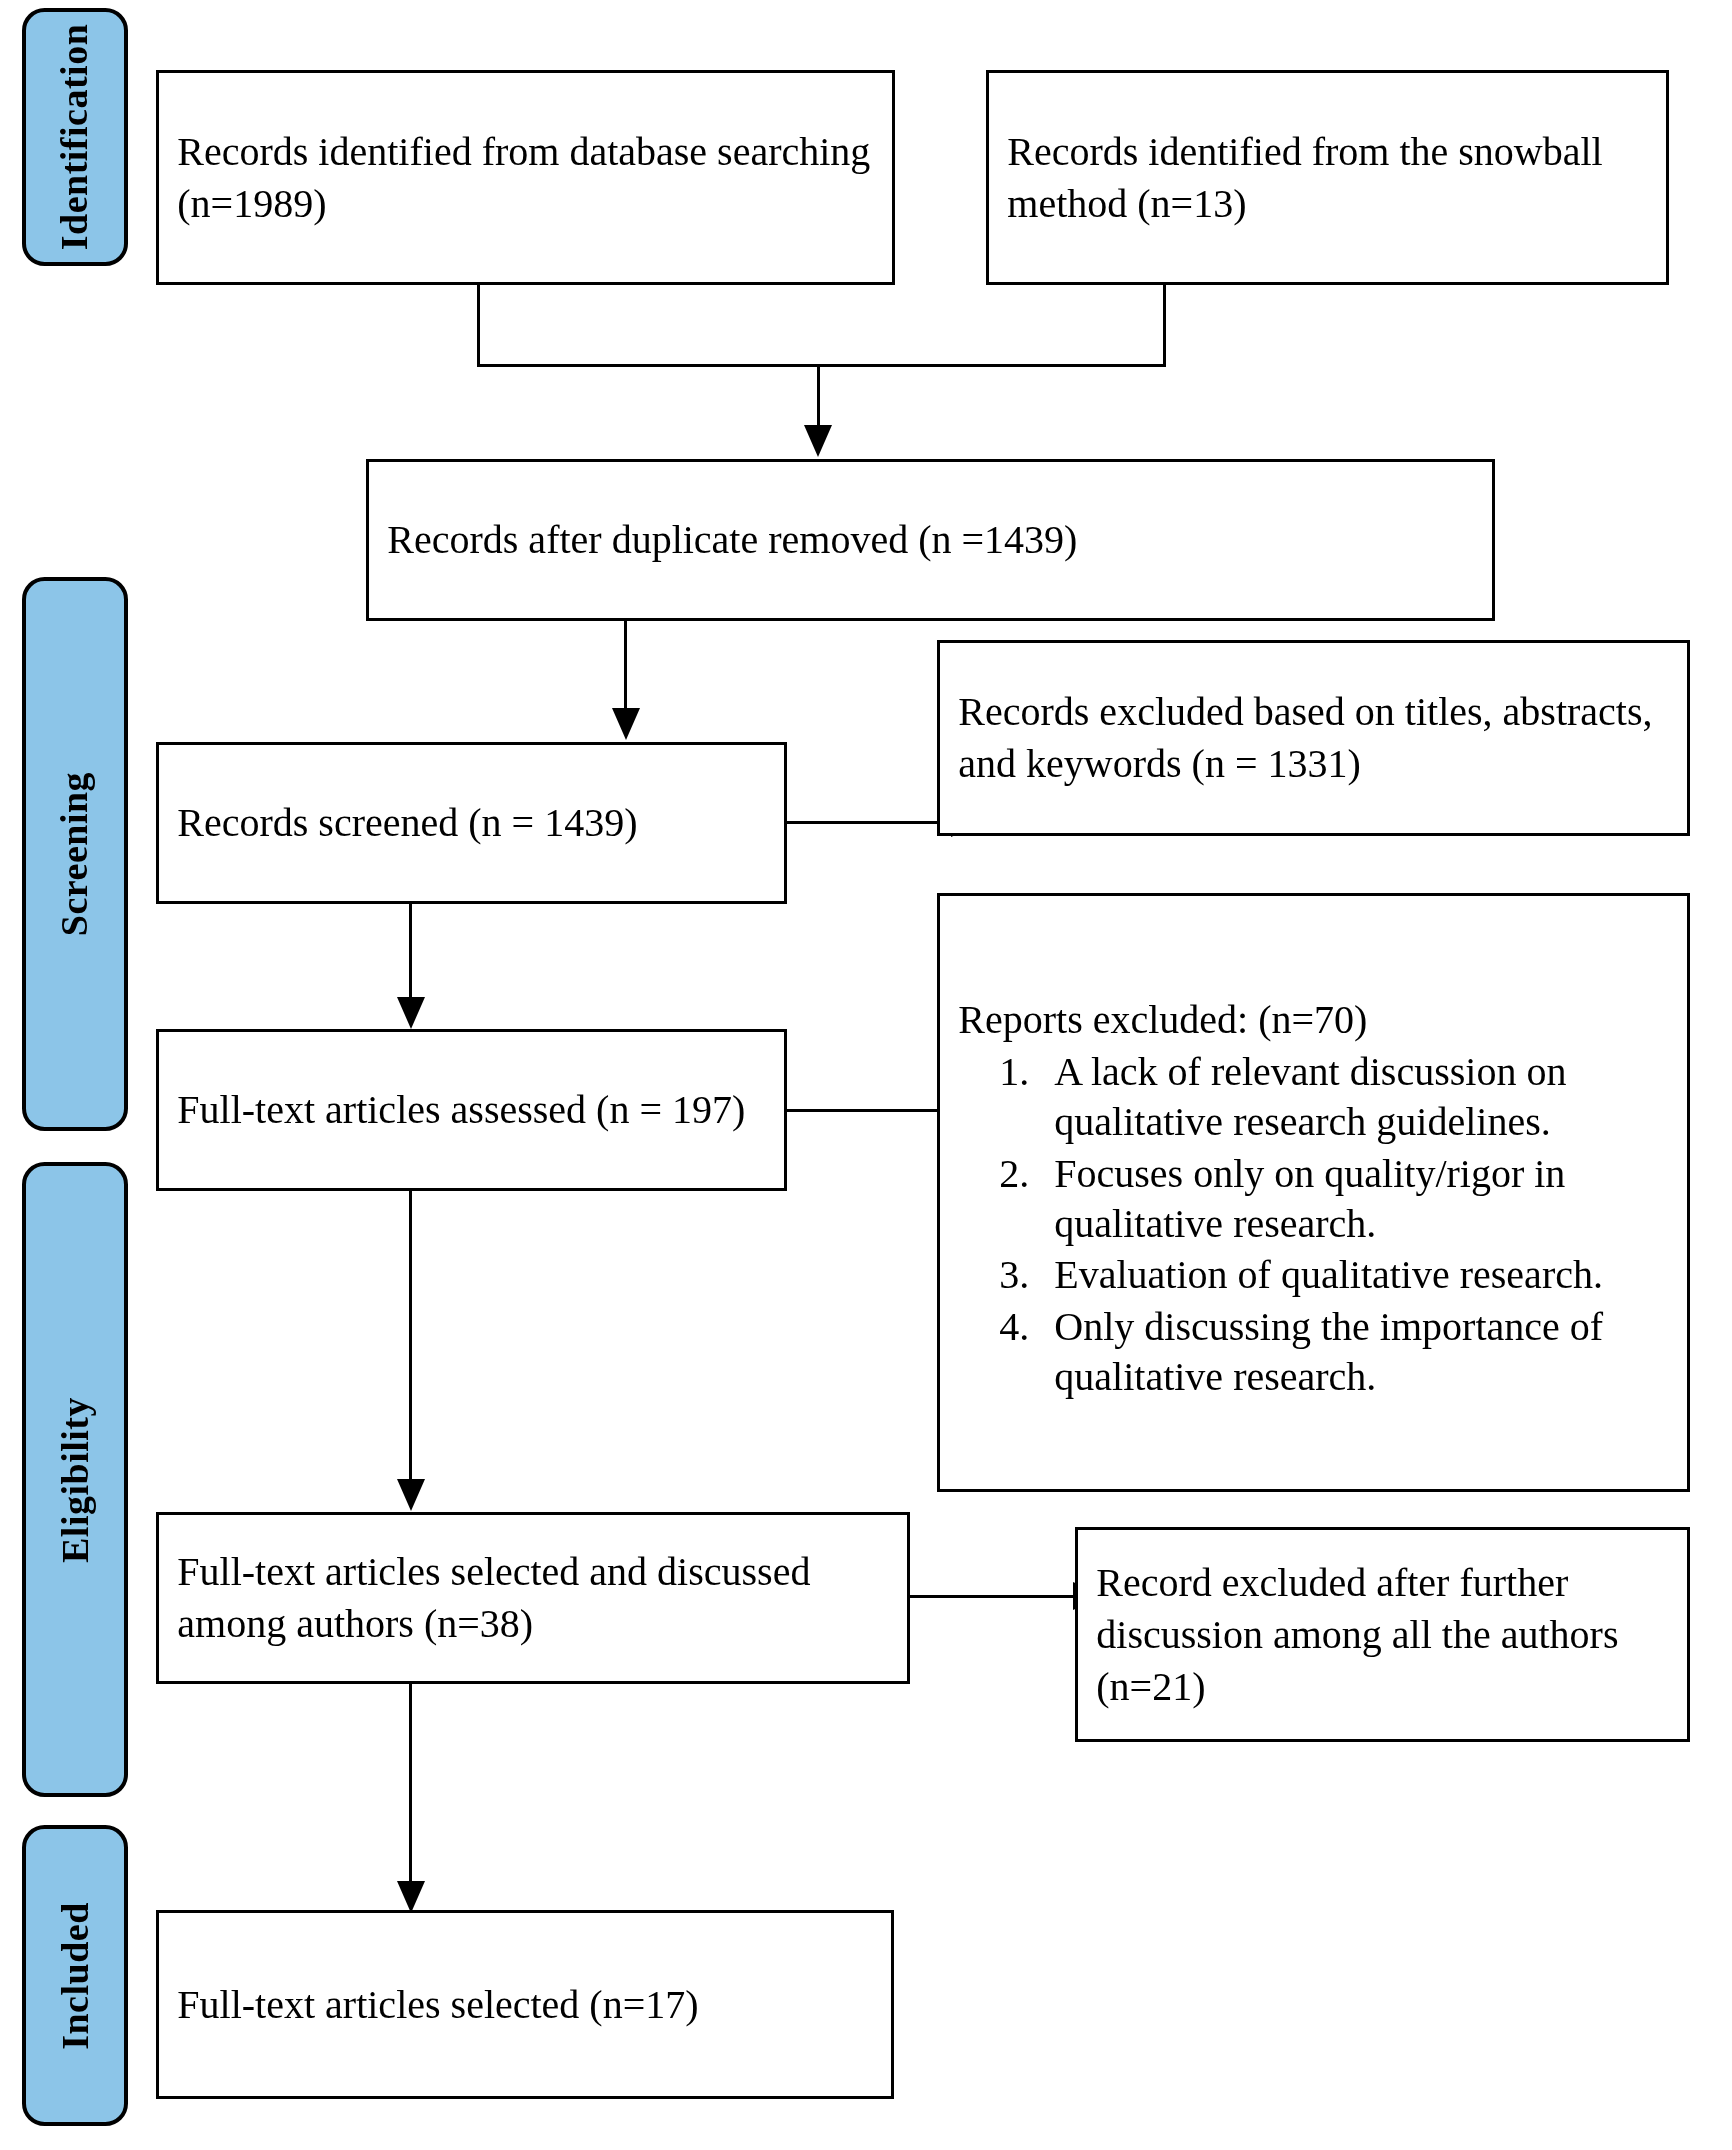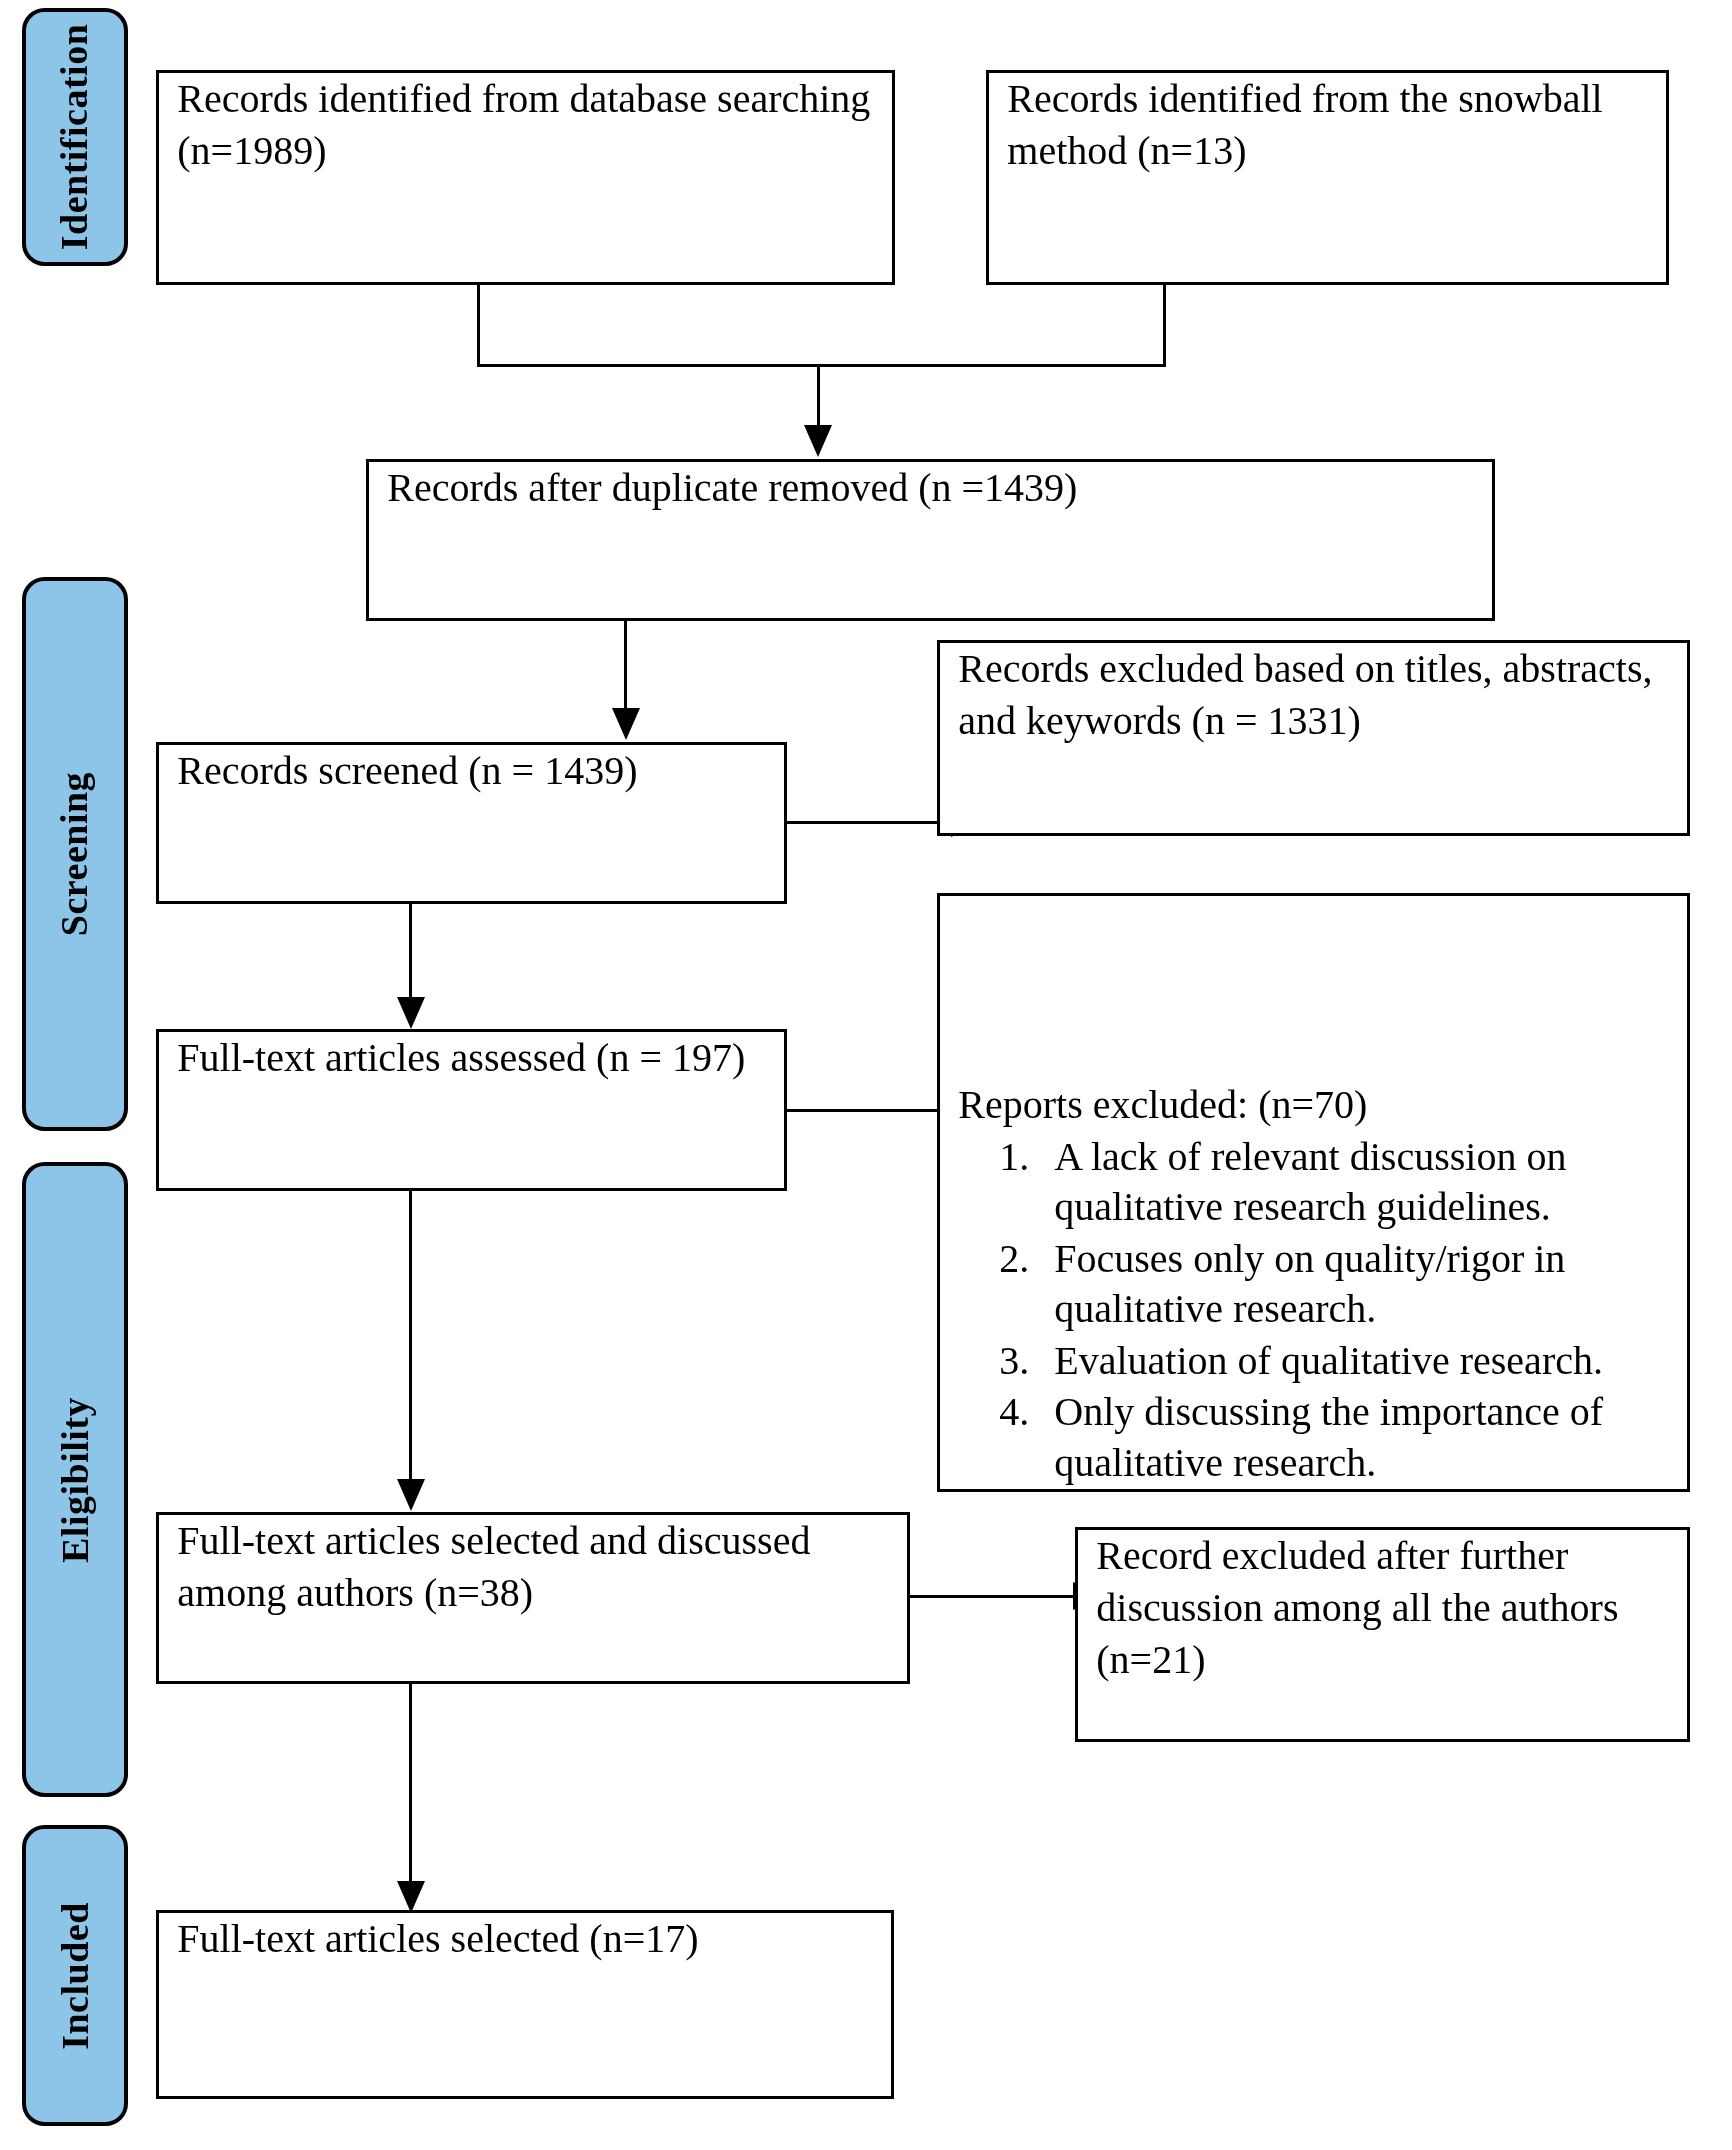--- a/index.html
+++ b/index.html
@@ -37,31 +37,31 @@
     letter-spacing: 0.5px;
   }
 
   
   .flow-box {
     position: absolute;
     background: #ffffff;
     border: 3.2px solid #000000;
     box-sizing: border-box;
     display: flex;
-    align-items: flex-start;
+    align-items: center;
     padding: 0 18.3px;
   }
   .flow-box .box-text {
     font-size: 40px;
     line-height: 1.30;
     color: #000000;
     width: 100%;
   }
   .flow-box.top-align {
-    align-items: flex-end;
+    align-items: center;
     padding-top: 14px;
   }
 
   
   .excl-head {
     font-size: 40px;
     line-height: 1.26;
     margin: 0 0 1.1px 0;
   }
   ol.excl-list {

